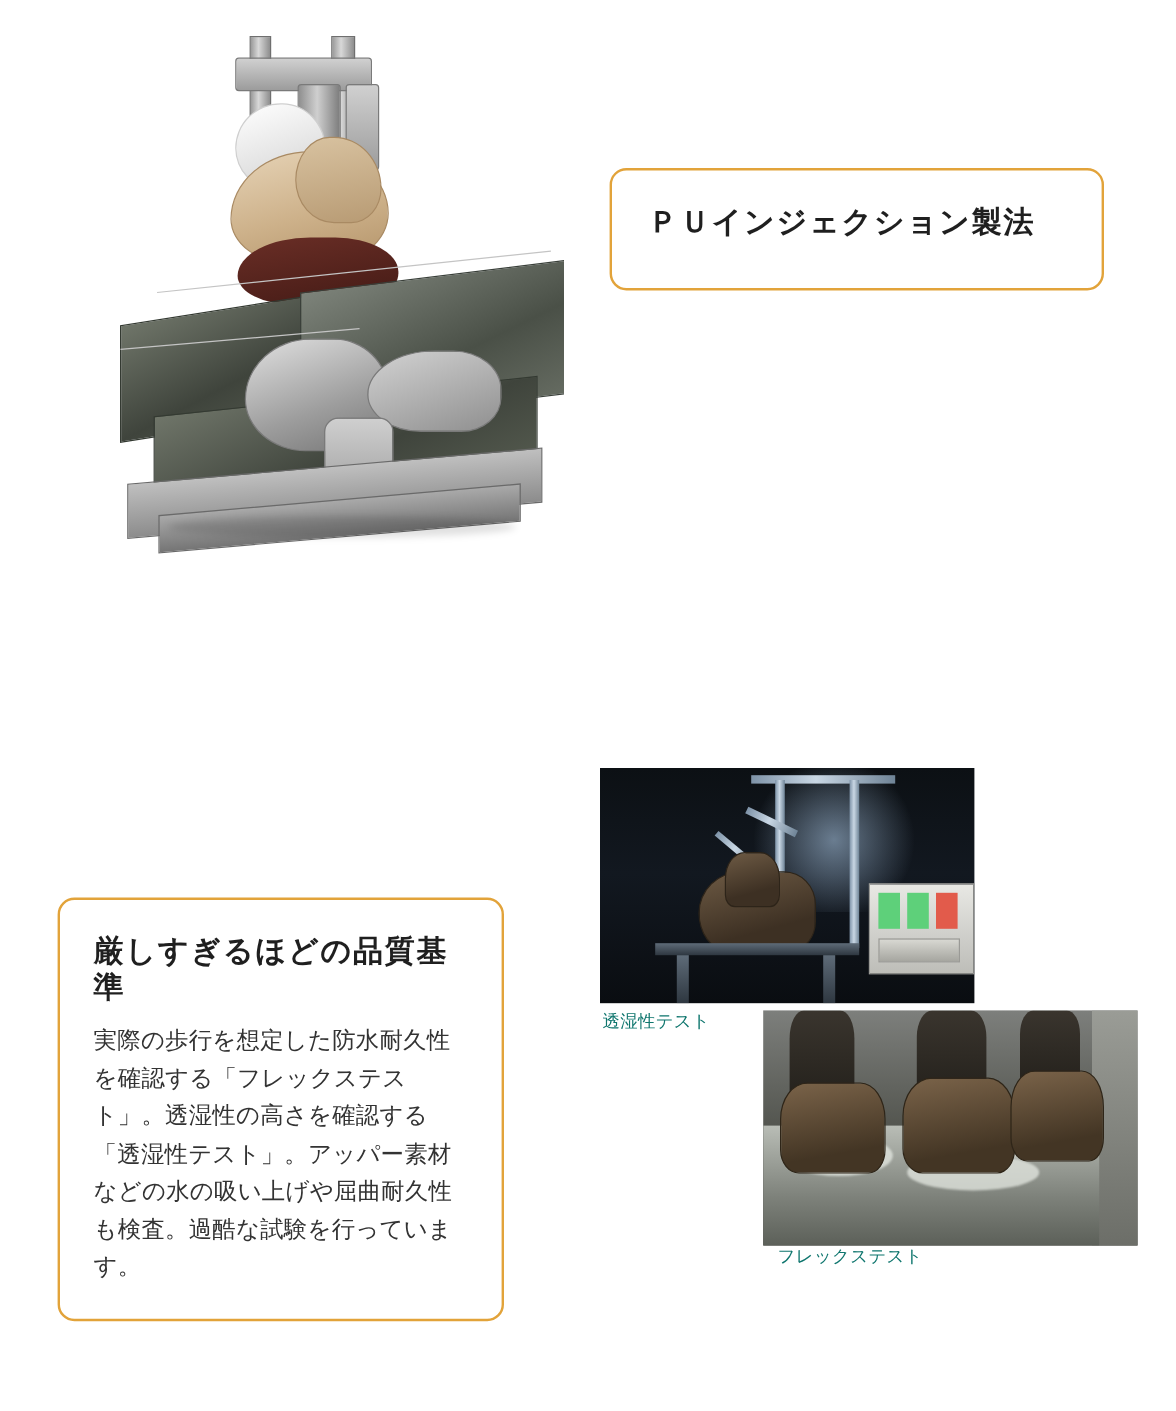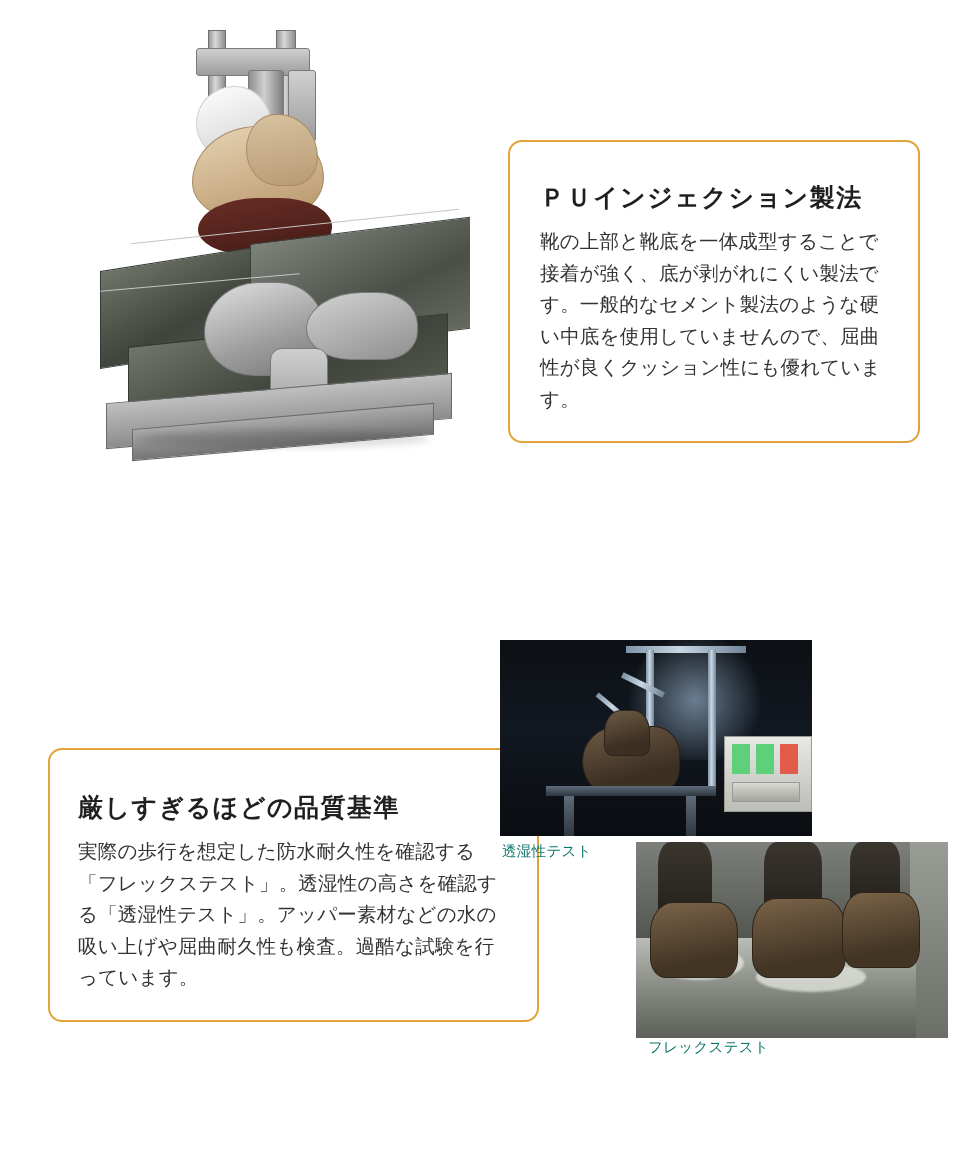--- a/index.html
+++ b/index.html
@@ -38,29 +38,29 @@
     color: #333333;
     letter-spacing: 0.2px;
     margin: 0;
   }
 
   
   #pu-card {
     left: 508px;
     top: 140px;
     width: 412px;
-    padding: 40px 26px 26px 30px;
+    padding: 28px 26px 26px 30px;
   }
 
   
   #quality-card {
     left: 48px;
     top: 748px;
-    width: 491px;
-    padding: 42px 26px 26px 28px;
+    width: 372px;
+    padding: 28px 26px 26px 28px;
   }
 
   
   .photo {
     position: absolute;
     background-repeat: no-repeat;
     overflow: hidden;
   }
 
   
@@ -238,21 +238,20 @@
   <div class="inj-plate" style="left:32px;top:386px;width:300px;height:30px;transform:skewY(-5deg);background:linear-gradient(180deg,#a9a9a9,#757575);"></div>
 
   <div class="inj-diagline" style="left:30px;top:196px;width:330px;transform:rotate(-6deg);"></div>
   <div class="inj-diagline" style="left:0px;top:252px;width:200px;transform:rotate(-5deg);"></div>
 
   <div class="inj-shadow" style="left:40px;top:400px;width:290px;height:18px;border-radius:50%;"></div>
 </div>
 
 <div class="info-card" id="pu-card">
   <h2 class="card-title">ＰＵインジェクション製法</h2>
-  <p class="card-body">靴の上部と靴底を一体成型することで接着が強く、底が剥がれにくい製法です。一般的なセメント製法のような硬い中底を使用していませんので、屈曲性が良くクッション性にも優れています。</p>
 </div>
 
 <div class="info-card" id="quality-card">
   <h2 class="card-title">厳しすぎるほどの品質基準</h2>
   <p class="card-body">実際の歩行を想定した防水耐久性を確認する「フレックステスト」。透湿性の高さを確認する「透湿性テスト」。アッパー素材などの水の吸い上げや屈曲耐久性も検査。過酷な試験を行っています。</p>
 </div>
 
 <div class="photo" id="photo-breathable">
   <div class="bt-glow" style="left:120px;top:0px;width:150px;height:120px;"></div>
 

